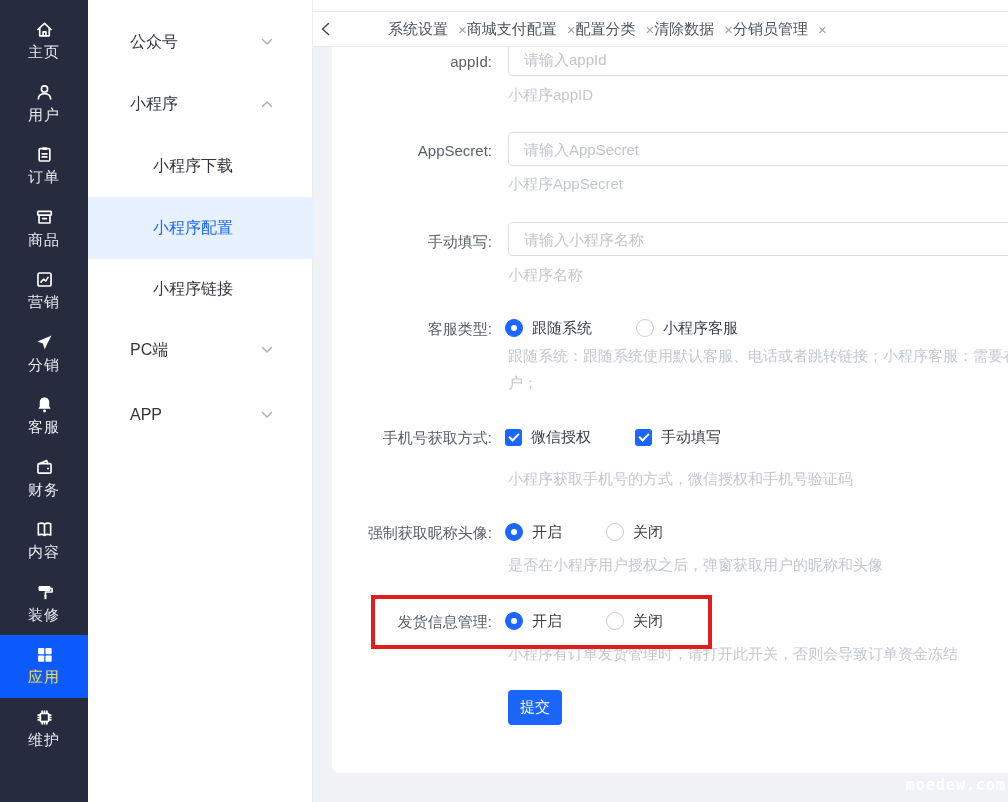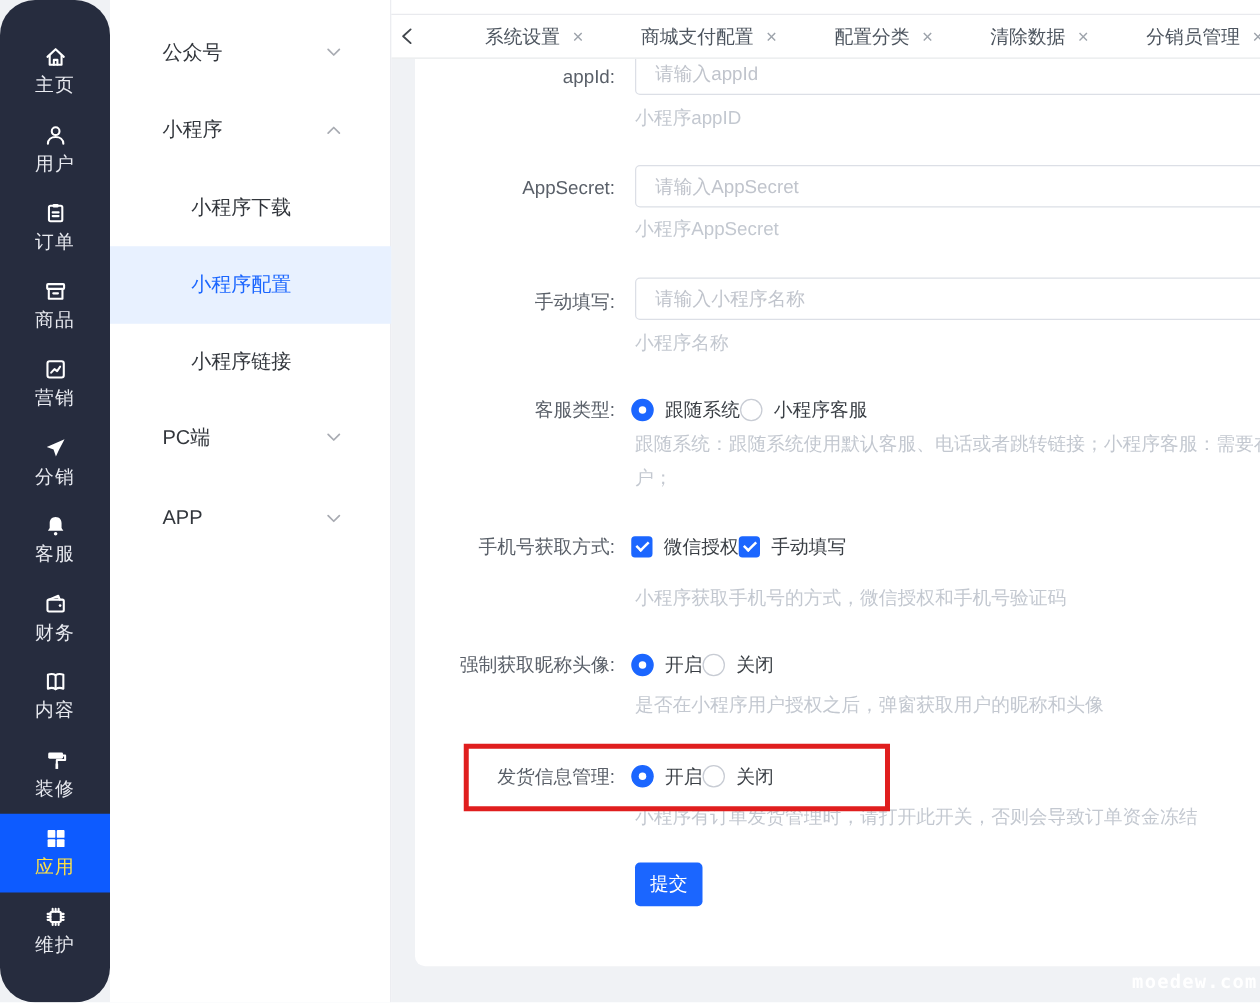--- a/index.html
+++ b/index.html
@@ -1,20 +1,20 @@
 <!DOCTYPE html>
 <html><head>
 <meta charset="utf-8">
 <style>
   * { margin:0; padding:0; box-sizing:border-box; font-family:"Liberation Sans", sans-serif; }
   html,body { width:1008px; height:802px; }
   #app { position:relative; width:1008px; height:802px; background:#f0f2f5; overflow:hidden; }
 
   
-  .dark-sidebar { position:absolute; left:0; top:0; width:88px; height:802px; background:#262c3e; padding-top:26px; z-index:4;border-radius:28px; }
+  .dark-sidebar { position:absolute; left:0; top:0; width:88px; height:802px; background:#262c3e; padding-top:10px; z-index:4; }
   .nav-item { height:62.5px; display:flex; flex-direction:column; align-items:center; justify-content:center; gap:4px; color:#e8eaf0; cursor:pointer; }
   .nav-item.active { background:#0d5bff; color:#fde047; }
   .nav-icon { width:19px; height:19px; display:flex; align-items:center; justify-content:center; }
   .nav-icon svg { width:19px; height:19px; stroke:#fff; fill:none; stroke-width:1.4; stroke-linecap:round; stroke-linejoin:round; }
   .nav-label { font-size:15px; letter-spacing:1px; }
 
   
   .submenu-panel { position:absolute; left:88px; top:0; width:225px; height:802px; background:#fff; border-right:1px solid #ecedf1; z-index:3; }
   .submenu { position:absolute; left:0; top:11px; width:225px; }
   .menu-item { display:flex; align-items:center; font-size:16px; color:#32363c; position:relative; cursor:pointer; }
@@ -23,31 +23,31 @@
   .menu-item.selected { background:#e8f1ff; color:#1b66ff; }
   .chev { position:absolute; right:40px; display:flex; }
   .chev svg { width:12px; height:8px; stroke:#a8abb2; fill:none; stroke-width:1.4; stroke-linecap:round; stroke-linejoin:round; }
   .chev.up svg { transform:rotate(180deg); }
 
   
   .top-strip { position:absolute; left:88px; top:0; width:920px; height:12px; background:#fff; border-bottom:1px solid #e9eaee; z-index:2; }
   .tabbar { position:absolute; left:313px; top:12px; width:695px; height:35px; background:#fff; border-bottom:1px solid #e8eaec; display:flex; align-items:center; z-index:2; }
   .collapse { margin-left:6px; display:flex; cursor:pointer; }
   .collapse svg { width:13px; height:16px; stroke:#42474d; fill:none; stroke-width:1.5; stroke-linecap:round; stroke-linejoin:round; }
-  .tab { display:flex; align-items:center; margin-left:46px; font-size:15px; color:#4c545e; white-space:nowrap; cursor:pointer; }
+  .tab { display:flex; align-items:center; font-size:15px; color:#4c545e; white-space:nowrap; cursor:pointer; }
   .tab:first-of-type { margin-left:56px; }
   .tab-close { margin-left:10px; color:#9da3ab; font-size:15px; cursor:pointer; }
 
   
   .card { position:absolute; left:332px; top:47px; width:700px; height:726px; background:#fff; border-radius:0 0 8px 8px; overflow:hidden; z-index:1; }
   .f-label { position:absolute; left:0; width:160px; text-align:right; font-size:15px; color:#5a6069; line-height:20px; white-space:nowrap; }
   .f-input { position:absolute; left:176px; width:560px; height:34px; border:1px solid #dcdfe6; border-radius:4px; padding:0 15px; font-size:15px; color:#333; outline:none; background:#fff; }
   .f-input::placeholder { color:#c0c4cc; }
   .f-help { position:absolute; left:176px; font-size:15px; color:#c3c8d0; white-space:nowrap; line-height:20px; }
-  .opt-group { position:absolute; left:173px; display:flex; align-items:center; height:20px; }
+  .opt-group { position:absolute; left:173px; display:flex; gap:44px; align-items:center; height:20px; }
   .opt { display:flex; align-items:center; gap:9px; font-size:15px; color:#3a3f45; cursor:pointer; }
   .radio { width:18px; height:18px; border-radius:50%; border:1px solid #c8ccd4; background:#fff; position:relative; flex:none; }
   .radio.on { background:#1b66ff; border-color:#1b66ff; }
   .radio.on::after { content:""; position:absolute; left:5px; top:5px; width:6px; height:6px; border-radius:50%; background:#fff; }
   .checkbox { width:17px; height:17px; border-radius:3px; background:#1b66ff; position:relative; flex:none; }
   .checkbox::after { content:""; position:absolute; left:5.5px; top:2.5px; width:4px; height:8px; border:solid #fff; border-width:0 2px 2px 0; transform:rotate(45deg); }
   .submit-btn { position:absolute; left:176px; top:643px; width:54px; height:35px; background:#1b66ff; color:#fff; border:none; border-radius:4px; font-size:15px; cursor:pointer; }
 
   .red-box { position:absolute; left:371px; top:595px; width:341px; height:54px; border:4px solid #e01e1e; z-index:6; pointer-events:none; }
   .watermark { position:absolute; right:2px; bottom:8px; font-family:"DejaVu Sans Mono", monospace; font-weight:bold; font-size:15px; letter-spacing:1px; color:#fff; z-index:7; }

